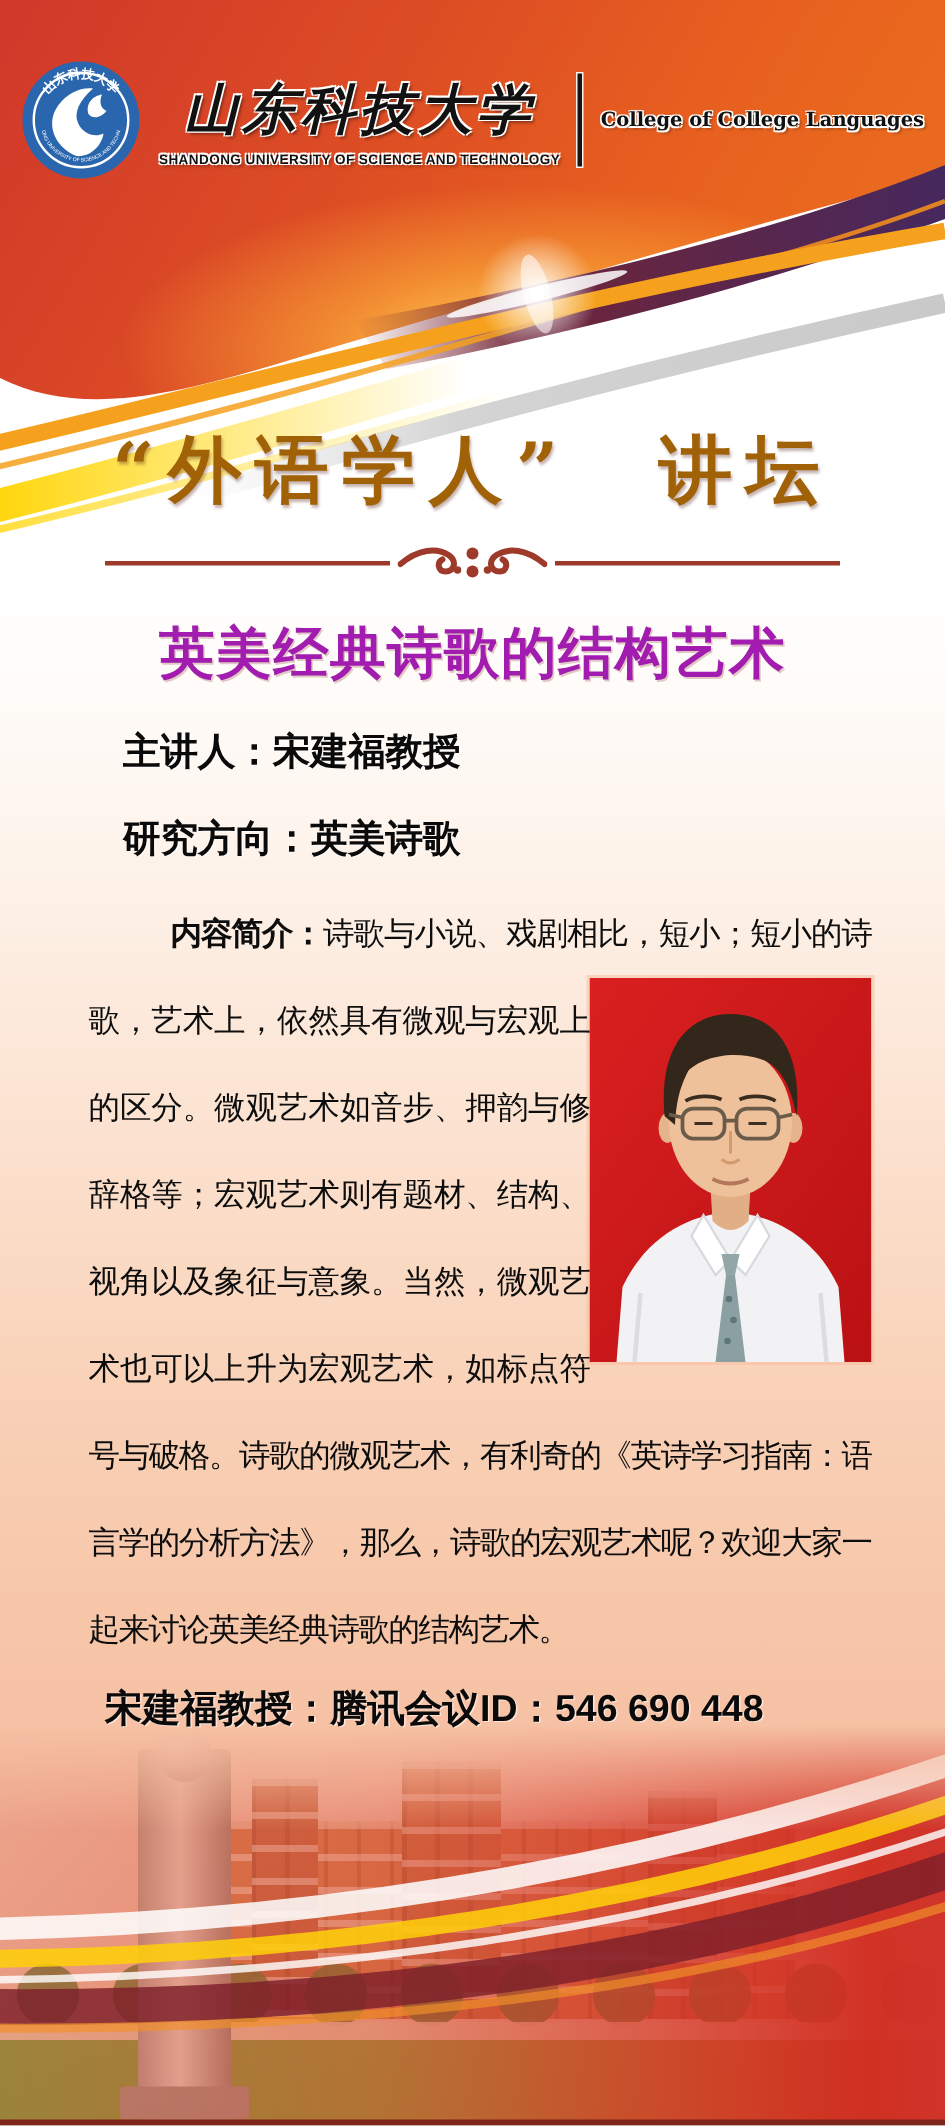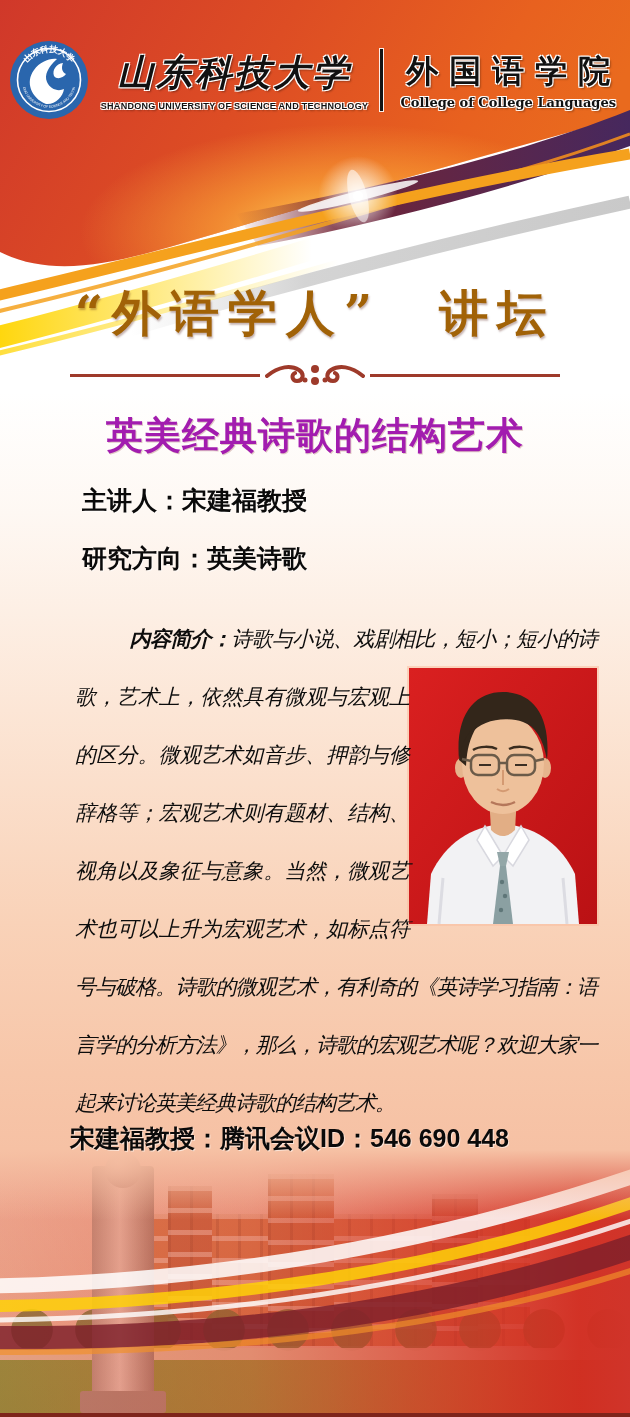--- a/index.html
+++ b/index.html
@@ -33,23 +33,23 @@
   .lecture-title{position:absolute;top:411px;left:0;right:0;text-align:center;z-index:6;
                  font-size:37px;font-weight:bold;color:#a21caf;letter-spacing:1px;white-space:nowrap;
                  text-shadow:1px 1px 0 rgba(130,45,35,.25);}
   .info-line{position:absolute;z-index:6;font-size:25px;font-weight:bold;color:#0a0a0a;white-space:nowrap;
              text-shadow:1px 1px 0 rgba(255,255,255,.55);}
   .speaker{top:484px;left:82px;}
   .research{top:542px;left:82px;}
   .time{top:1062px;left:82px;}
   .loc{top:1122px;left:70px;}
 
-  .abstract{position:absolute;top:594px;left:59px;width:522px;z-index:6;margin:16px;
+  .abstract{position:absolute;top:594px;left:59px;width:522px;z-index:6;margin:0;
             font-size:21px;letter-spacing:-1px;line-height:58px;color:#0d0d0d;
-            text-align:justify;text-indent:2.6em;word-break:break-all;overflow-wrap:anywhere;font-style:italic;}
+            text-align:justify;text-indent:2.6em;word-break:break-all;overflow-wrap:anywhere;}
   .abstract b{font-weight:bold;}
   .photo-float{float:right;width:200px;height:314px;shape-outside:inset(58px 0 0 12px);}
   .photo{display:block;margin:58px 0 0 12px;width:188px;height:256px;box-shadow:0 0 0 2px rgba(250,190,160,.55);}
 
   
   .campus{position:absolute;top:1150px;left:0;width:630px;height:267px;overflow:hidden;z-index:2;
           background:linear-gradient(180deg,#f3cec6 0%,#efc5b6 40%,#e9b9a6 100%);}
   .bld{position:absolute;z-index:2;background-color:#cf7a4e;}
   .win{background-image:repeating-linear-gradient(180deg,rgba(255,255,255,.5) 0 5px,rgba(0,0,0,0) 5px 22px),
                         repeating-linear-gradient(90deg,rgba(100,45,30,.28) 0 3px,rgba(0,0,0,0) 3px 22px);}
@@ -151,21 +151,20 @@
         <path d="M-3,24 C-18,18 -24,2 -15,-10 C-9,-18 0,-22 8,-21 C-1,-13 -5,-5 -2,2 C1,9 9,12 15,9 C14,17 6,25 -3,24 Z" fill="#ffffff"></path>
         <path d="M5,-4 C3,-10 7,-16 14,-17 C12,-12 13,-8 17,-6 C14,-2 8,0 5,-4 Z" fill="#ffffff"></path>
       </g>
     </svg>
     <div class="uni">
       <div class="uni-zh outline-w">山东科技大学</div>
       <div class="uni-en outline-w">SHANDONG UNIVERSITY OF SCIENCE AND TECHNOLOGY</div>
     </div>
     <div class="vbar"></div>
     <div class="college">
-      <div class="college-zh outline-w">外国语学院</div>
       <div class="college-en outline-w">College of College Languages</div>
     </div>
   </div>
 
   <div class="forum-title">“外语学人”　讲坛</div>
 
   <div class="divider">
     <div class="rule"></div>
     <svg width="100" height="26" viewBox="0 0 100 26">
       <g fill="none" stroke="#9e3a2a" stroke-width="4" stroke-linecap="round">

